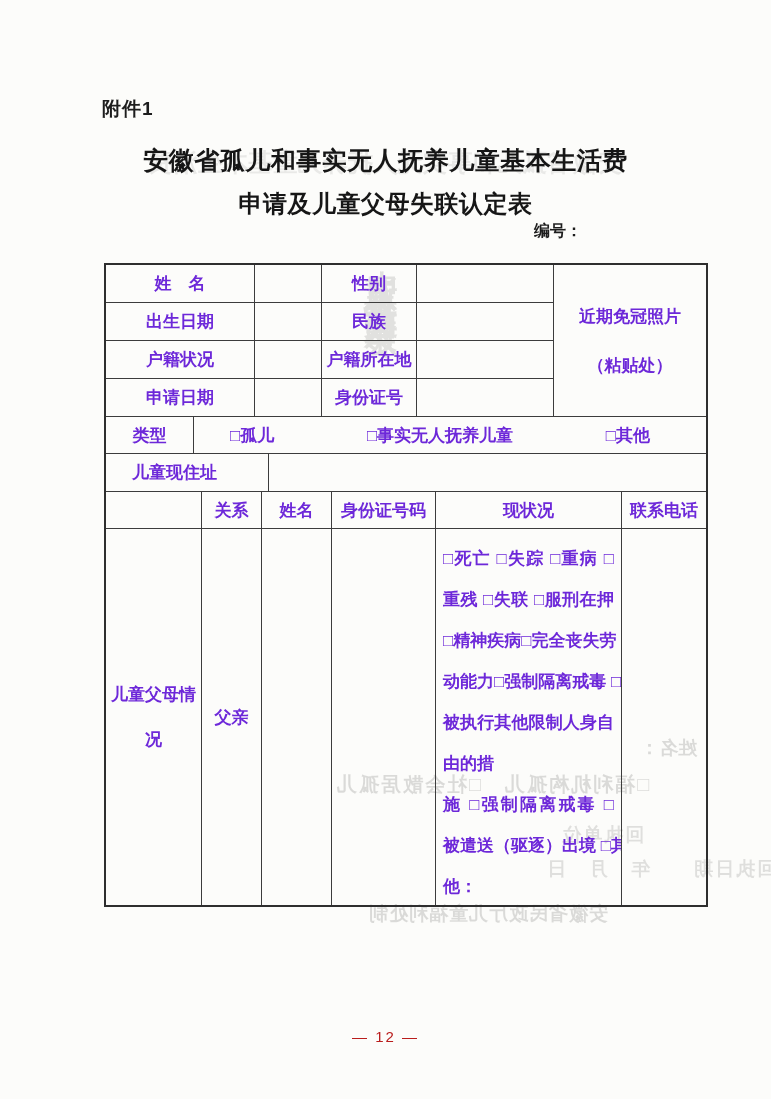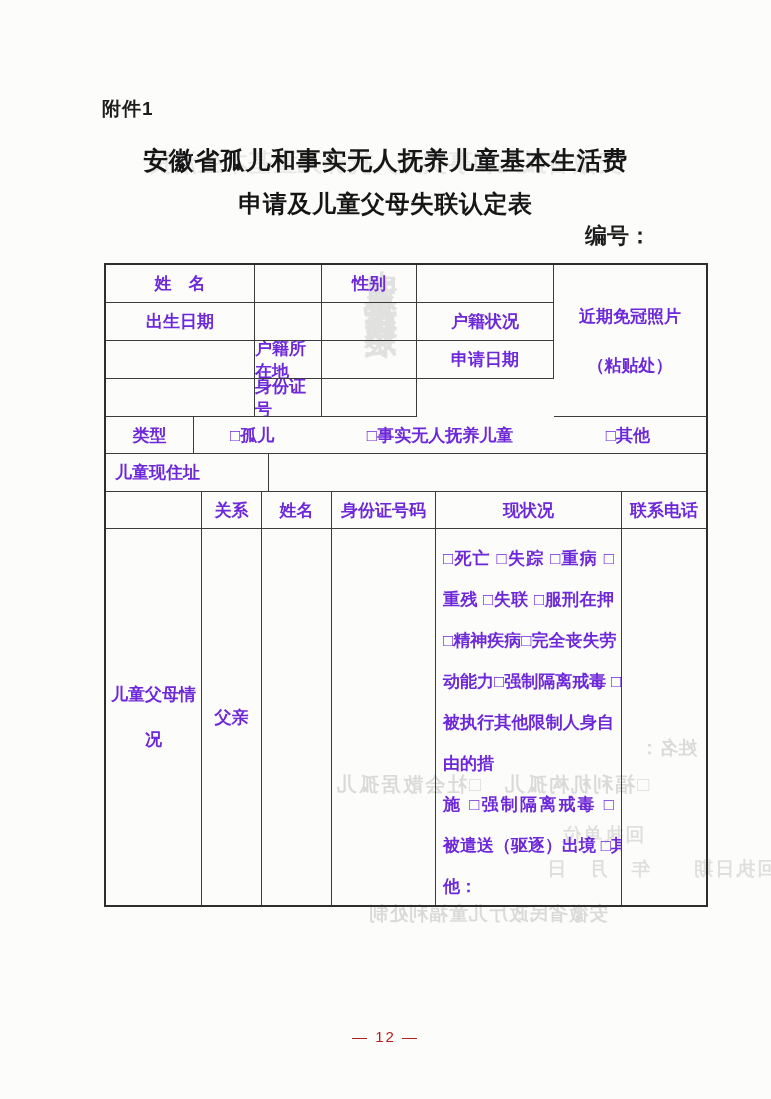--- a/index.html
+++ b/index.html
@@ -35,21 +35,21 @@
   .bl-orphan{top:771px;left:335px;font-size:20px;opacity:0.13;letter-spacing:2px;}
   .bl-unit{top:822px;left:560px;font-size:19px;opacity:0.11;letter-spacing:2px;}
   .bl-date{top:856px;left:545px;font-size:19px;opacity:0.11;letter-spacing:2px;}
   .bl-footer{top:901px;left:368px;font-size:19px;opacity:0.13;letter-spacing:1px;}
 
   
   .attachment{position:absolute;left:102px;top:96px;font-size:19px;font-weight:600;letter-spacing:1px;}
   .title{position:absolute;left:0;width:100%;text-align:center;font-weight:700;color:#161616;margin:0;}
   .title.l1{top:144px;font-size:25px;letter-spacing:0.5px;}
   .title.l2{top:188px;font-size:24px;letter-spacing:0.5px;}
-  .serial{position:absolute;left:585px;top:221px;font-size:22px;font-weight:600;}
+  .serial{position:absolute;left:534px;top:221px;font-size:16px;font-weight:600;}
 
   
   .formtable{
     position:absolute;left:104px;top:263px;width:604px;
     border:2px solid #2e2e2e;
     box-sizing:border-box;
     background:transparent;
   }
   .sec{display:grid;}
   .secA{grid-template-columns:149px 67px 95px 137px 152px;grid-auto-rows:38px;}
@@ -68,22 +68,23 @@
   .cell.nr{border-right:none;}
   .cell.nb{border-bottom:none;}
   .photo{
     grid-column:5;grid-row:1 / span 4;
     flex-direction:column;gap:26px;
     border-right:none;
   }
   .typeopts{
     justify-content:space-between;
     padding:0 56px 0 36px;
+    font-family:Liberation Mono, monospace;
   }
-  .leftlbl{justify-content:flex-start;padding-left:9px;text-align:right;}
+  .leftlbl{justify-content:flex-start;padding-left:26px;text-align:right;}
   .group{flex-direction:column;gap:22px;text-align:center;}
   .status{
     display:block;
     padding:9px 7px 0 7px;
     font-size:17px;font-weight:600;
     text-align:left;
   }
   .status .line{
     height:41px;line-height:41px;
     text-align:justify;
@@ -120,20 +121,21 @@
         <div>（粘贴处）</div>
       </div>
 
       <div class="cell">姓　名</div>
       <div class="cell"></div>
       <div class="cell">性别</div>
       <div class="cell"></div>
 
       <div class="cell">出生日期</div>
       <div class="cell"></div>
+      <div class="cell">民族</div>
       <div class="cell"></div>
 
       <div class="cell">户籍状况</div>
       <div class="cell"></div>
       <div class="cell">户籍所在地</div>
       <div class="cell"></div>
 
       <div class="cell">申请日期</div>
       <div class="cell"></div>
       <div class="cell">身份证号</div>

